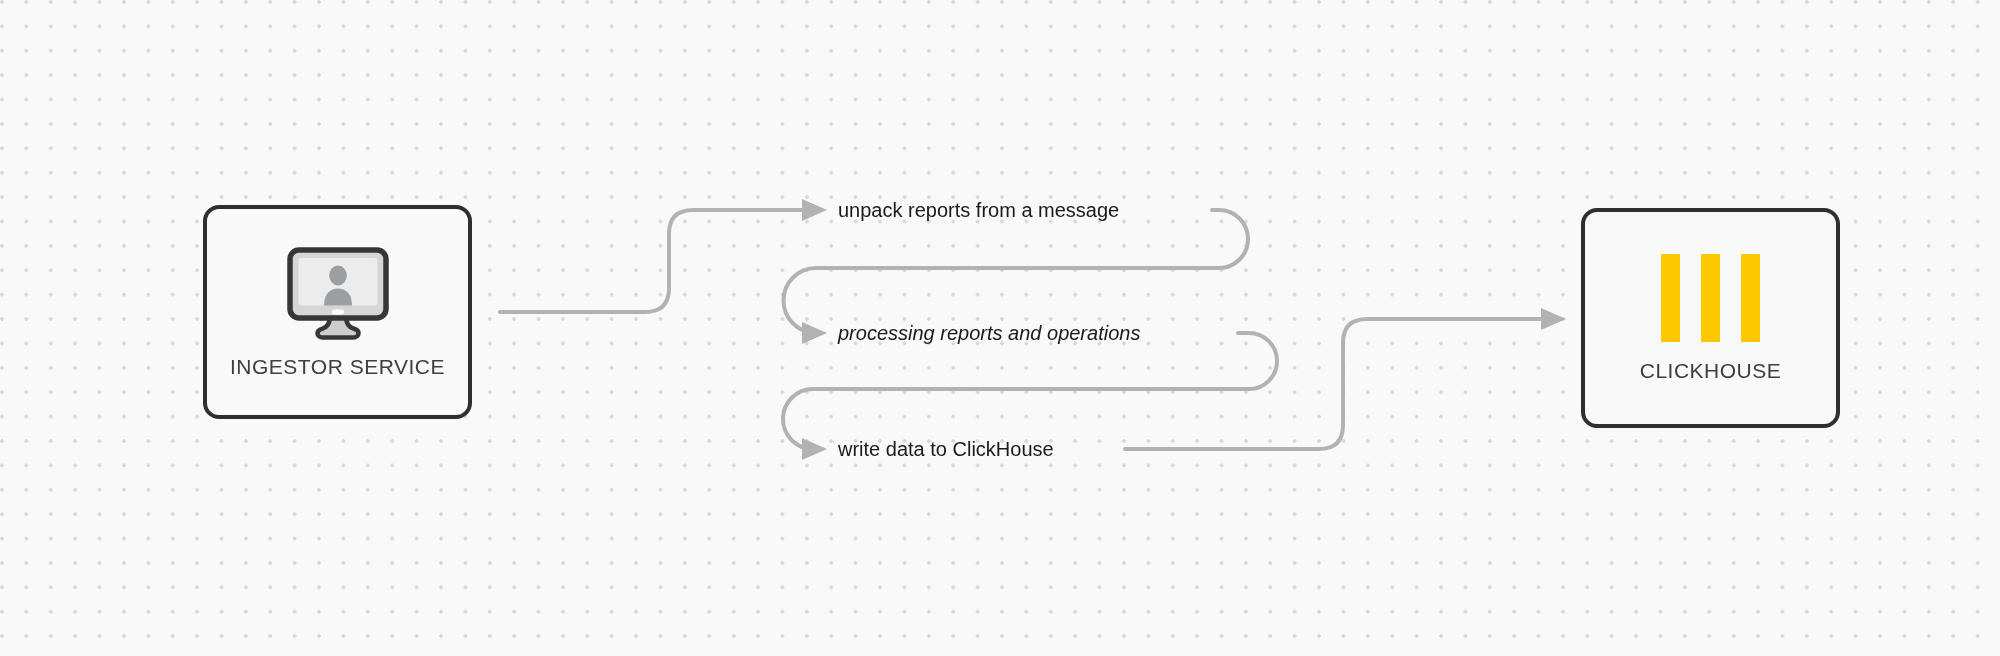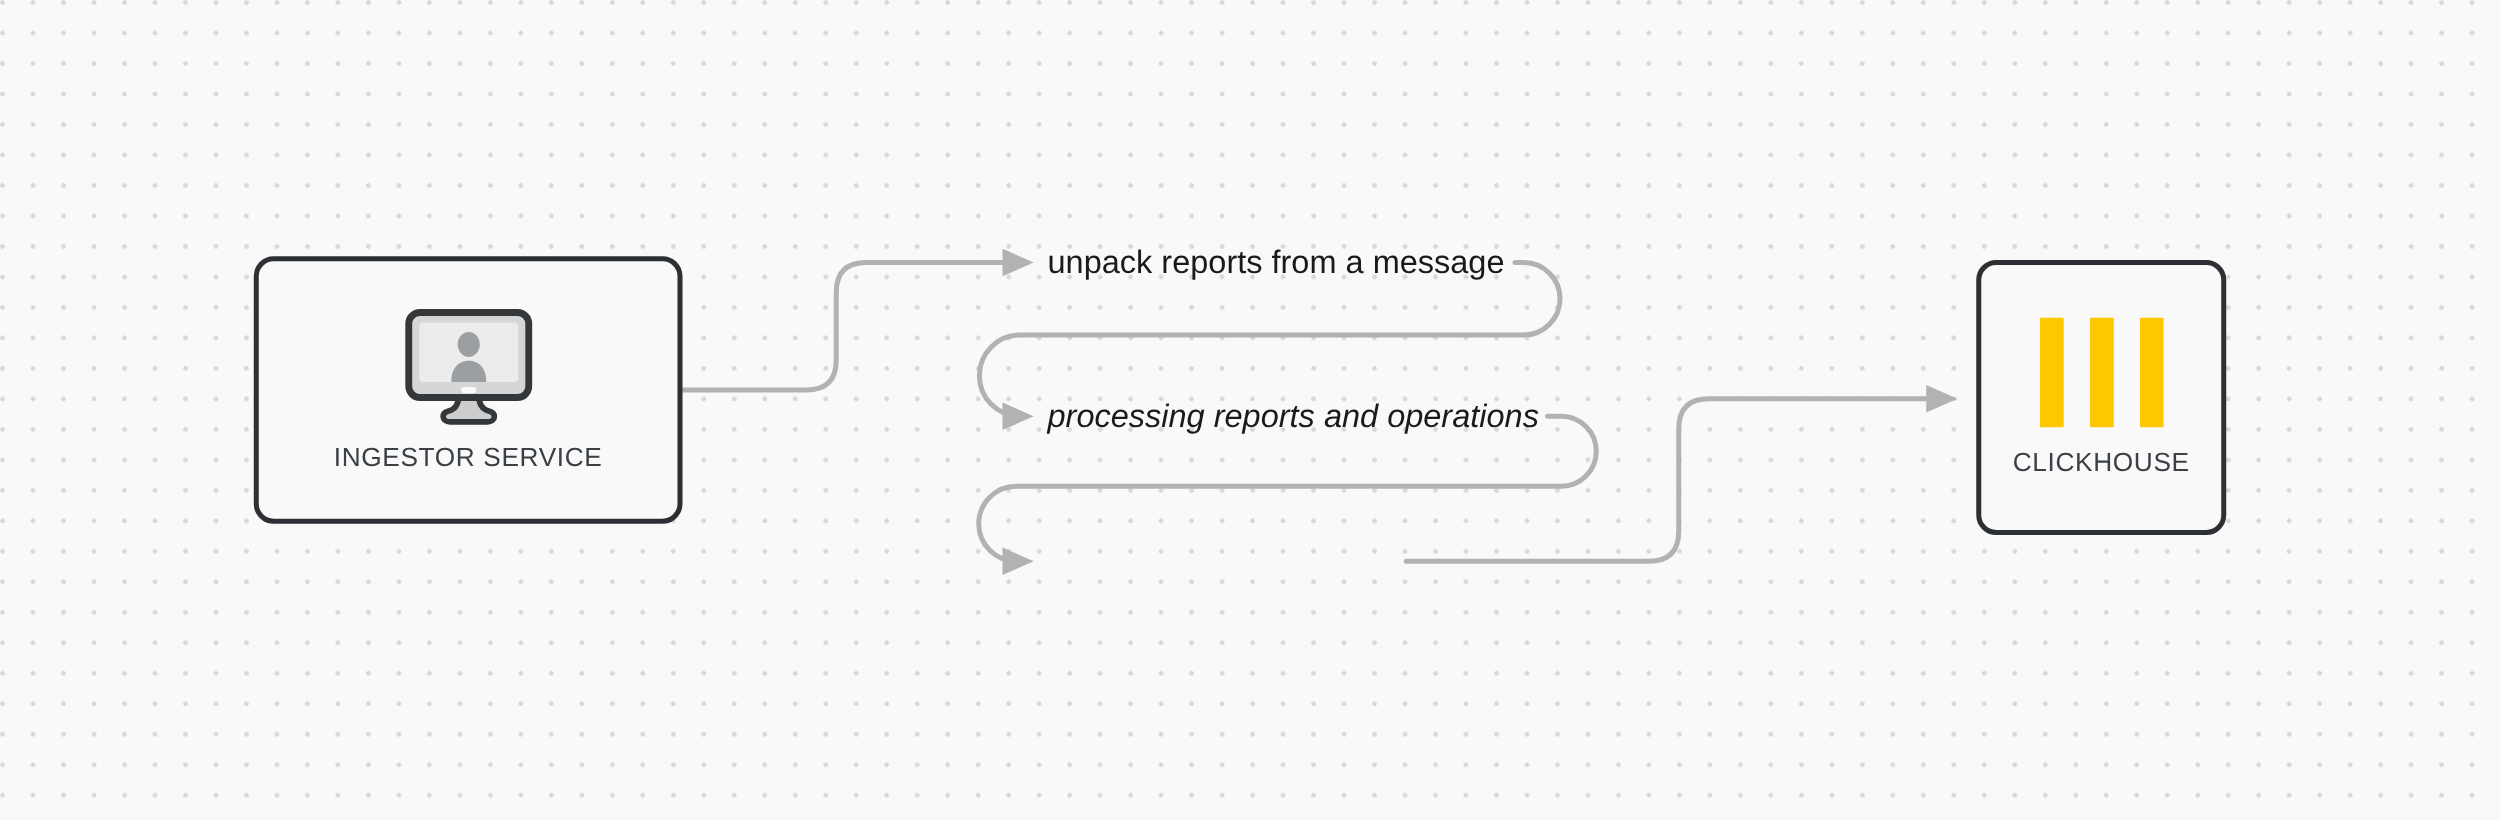--- a/index.html
+++ b/index.html
@@ -31,41 +31,41 @@
     border-radius: 16px;
     background: #f8f9f8;
     display: flex;
     flex-direction: column;
     align-items: center;
     justify-content: center;
   }
   .node-ingestor {
     left: 203px;
     top: 205px;
-    width: 343px;
+    width: 269px;
     height: 214px;
     gap: 13px;
   }
   .node-clickhouse {
     left: 1581px;
     top: 208px;
-    width: 200px;
+    width: 259px;
     height: 220px;
     gap: 17px;
   }
   .node-label {
     font-size: 21px;
     letter-spacing: 0.5px;
     color: #3b4046;
     white-space: nowrap;
   }
   .step-label {
     position: absolute;
     transform: translateY(-50%);
-    font-size: 26px;
+    font-size: 20px;
     color: #1a1a1c;
     white-space: nowrap;
   }
   .step-1 { left: 838px; top: 210px; }
   .step-2 { left: 838px; top: 333px; font-style: italic; }
   .step-3 { left: 838px; top: 449px; }
   .icon-box { display: block; }
 </style>
 </head>
 <body>
@@ -116,14 +116,15 @@
         <rect x="0" y="0" width="19" height="88" rx="1"></rect>
         <rect x="40" y="0" width="19" height="88" rx="1"></rect>
         <rect x="80" y="0" width="19" height="88" rx="1"></rect>
       </g>
     </svg>
     <div class="node-label">CLICKHOUSE</div>
   </div>
 
   <div class="step-label step-1">unpack reports from a message</div>
   <div class="step-label step-2">processing reports and operations</div>
+  <div class="step-label step-3">write data to ClickHouse</div>
 
 </div>
 
 </body></html>

